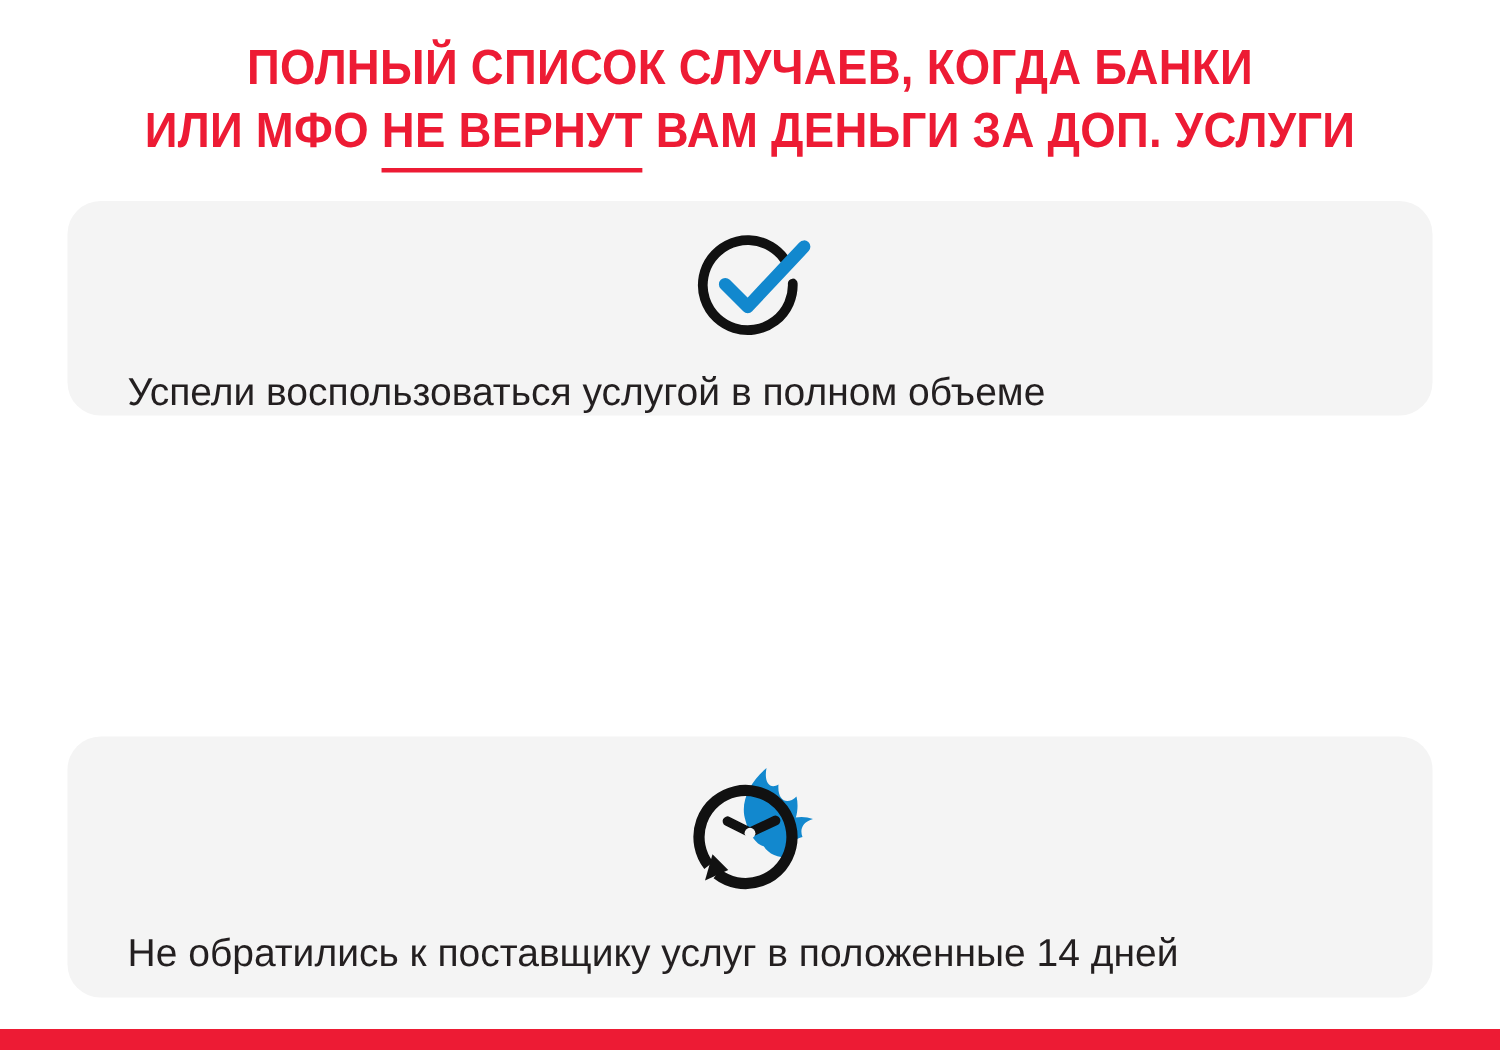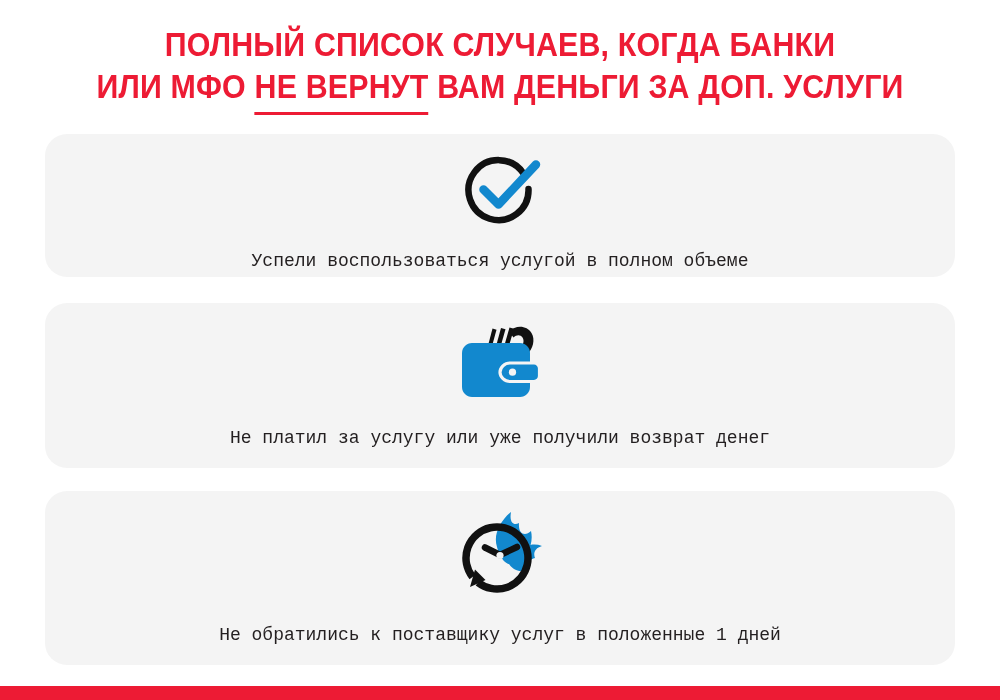--- a/index.html
+++ b/index.html
@@ -77,25 +77,24 @@
   .icon-wrap {
     display: block;
     line-height: 0;
   }
   .card-1 .icon-wrap { margin-top: 14px; }
   .card-2 .icon-wrap { margin-top: 16px; }
   .card-3 .icon-wrap { margin-top: 10px; }
 
   .card-text {
     color: #231F20;
-    font-family: Liberation Mono, monospace;
-    font-size: 18px;
+    font-family: Liberation Sans, sans-serif;
+    font-size: 26px;
     line-height: 26px;
     font-weight: 400;
-    text-align: center;
     padding: 0 40px;
     box-sizing: border-box;
     width: 100%;
   }
   .card-1 .card-text { margin-top: 18px; }
   .card-2 .card-text { margin-top: 22px; }
   .card-3 .card-text { margin-top: 16px; }
 
   
   .bottom-bar {
@@ -122,45 +121,20 @@
       <svg width="86" height="82" viewBox="0 0 86 82" xmlns="http://www.w3.org/2000/svg">
 
         <path d="M66.5 25.5 A30 30 0 1 0 71.5 41" fill="none" stroke="#111111" stroke-width="6.5" stroke-linecap="round"></path>
 
         <path d="M26.5 41.5 L41.5 56.5 L79 16.5" fill="none" stroke="#1288CE" stroke-width="8.5" stroke-linecap="round" stroke-linejoin="round"></path>
       </svg>
     </span>
     <div class="card-text">Успели воспользоваться услугой в полном объеме</div>
   </div>
 
-  <div class="card card-2">
-    <span class="icon-wrap">
-      <svg width="92" height="84" viewBox="0 0 92 84" xmlns="http://www.w3.org/2000/svg">
-
-        <g fill="#111111">
-          <path d="M30.5 40 L38.5 9.5 L42.5 10.8 L34.5 40 Z"></path>
-          <path d="M38.5 40 L47 9 L51.5 10.3 L43 40 Z"></path>
-          <path d="M46.5 40 L55.5 8.5 L60 9.8 L51 40 Z"></path>
-        </g>
-
-        <path d="M55 12.5 C62 5.5 73 6.5 77.5 14 C81.5 20.5 79 30 73 35.5
-                 L66 29.5 C69.5 26 70.5 21.5 68.5 18.5 C66.5 15.5 62.5 15.5 59.5 18.5 Z" fill="#111111"></path>
-
-        <path d="M8 34 C8 28.5 12.5 24 18 24 L66 24 C71.5 24 76 28.5 76 34
-                 L76 68 C76 73.5 71.5 78 66 78 L18 78 C12.5 78 8 73.5 8 68 Z" fill="#1288CE"></path>
-
-        <path d="M56 44 L80 44 C83 44 85.5 46.5 85.5 49.5 L85.5 57
-                 C85.5 60 83 62.5 80 62.5 L56 62.5 C50.5 62.5 46 58 46 53.25
-                 C46 48.5 50.5 44 56 44 Z" fill="#1288CE" stroke="#F4F4F4" stroke-width="3.2"></path>
-
-        <circle cx="58.5" cy="53.2" r="3.6" fill="#F4F4F4"></circle>
-      </svg>
-    </span>
-    <div class="card-text">Не платил за услугу или уже получили возврат денег</div>
-  </div>
 
   <div class="card card-3">
     <span class="icon-wrap">
       <svg width="110" height="105" viewBox="0 0 110 105" xmlns="http://www.w3.org/2000/svg">
 
         <g fill="#1288CE">
           <path d="M52 46 C48 34 55 20 66 11 C64 22 69 25 74 22
                    C73 33 80 36 86 30 C89 43 82 57 70 63 C62 66 55 58 52 46 Z"></path>
           <path d="M74 50 C80 44 89 42 97 45 C90 47 88 52 90 57
                    C84 58 81 64 83 70 C74 72 66 68 63 61 C61 55 67 50 74 50 Z"></path>
@@ -169,19 +143,19 @@
         <path d="M27.5 76 A31 31 0 1 1 33 81.5" fill="none" stroke="#111111" stroke-width="7.5" stroke-linecap="butt"></path>
 
         <path d="M30 68.5 L40.5 79 L25 86 Z" fill="#111111"></path>
 
         <path d="M55 54 L40 46.5" fill="none" stroke="#111111" stroke-width="6.5" stroke-linecap="round"></path>
         <path d="M55 54 L72 46" fill="none" stroke="#111111" stroke-width="6.5" stroke-linecap="round"></path>
         <circle cx="55" cy="54.5" r="3.6" fill="#F4F4F4"></circle>
       </svg>
     </span>
     <div class="card-text">
-      <div>Не обратились к поставщику услуг в положенные 1 дней</div>
+      <div>Не обратились к поставщику услуг в положенные 14 дней</div>
     </div>
   </div>
 
   <div class="bottom-bar"></div>
 
 </div>
 
 </body></html>

